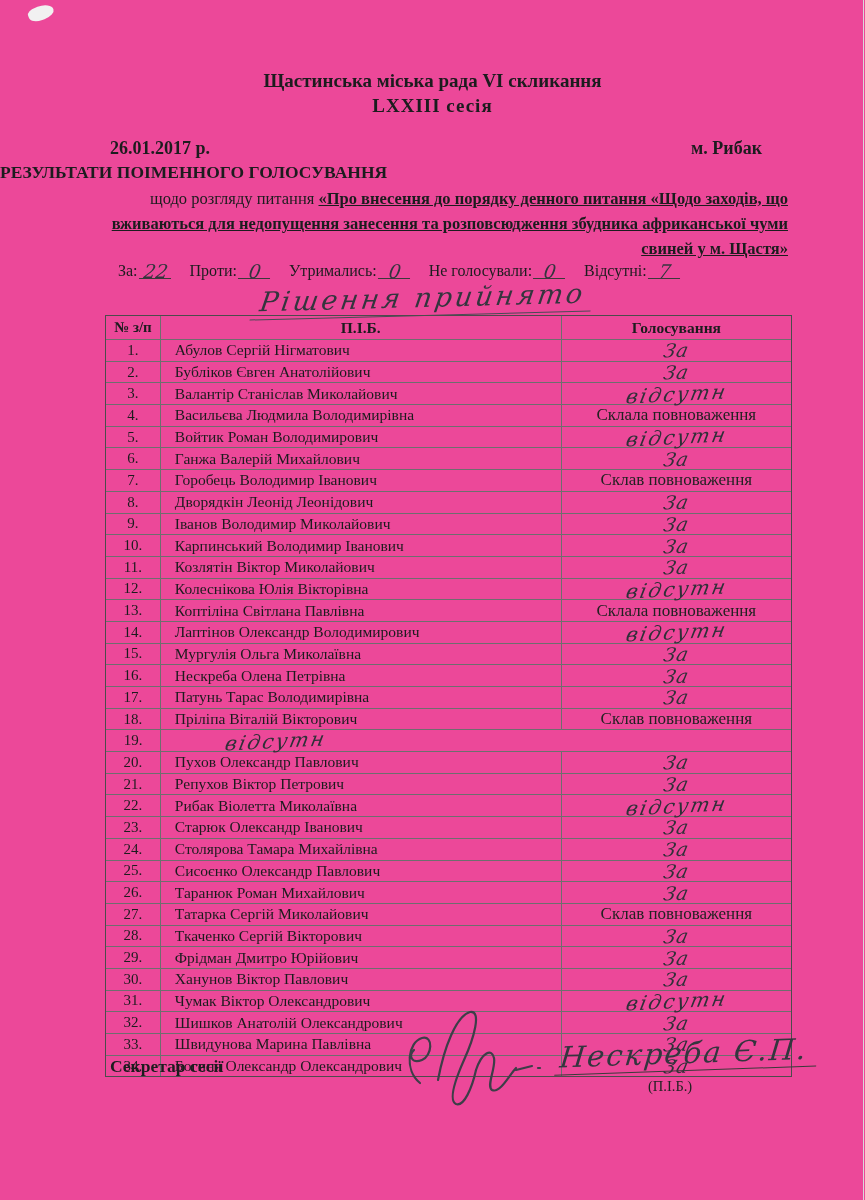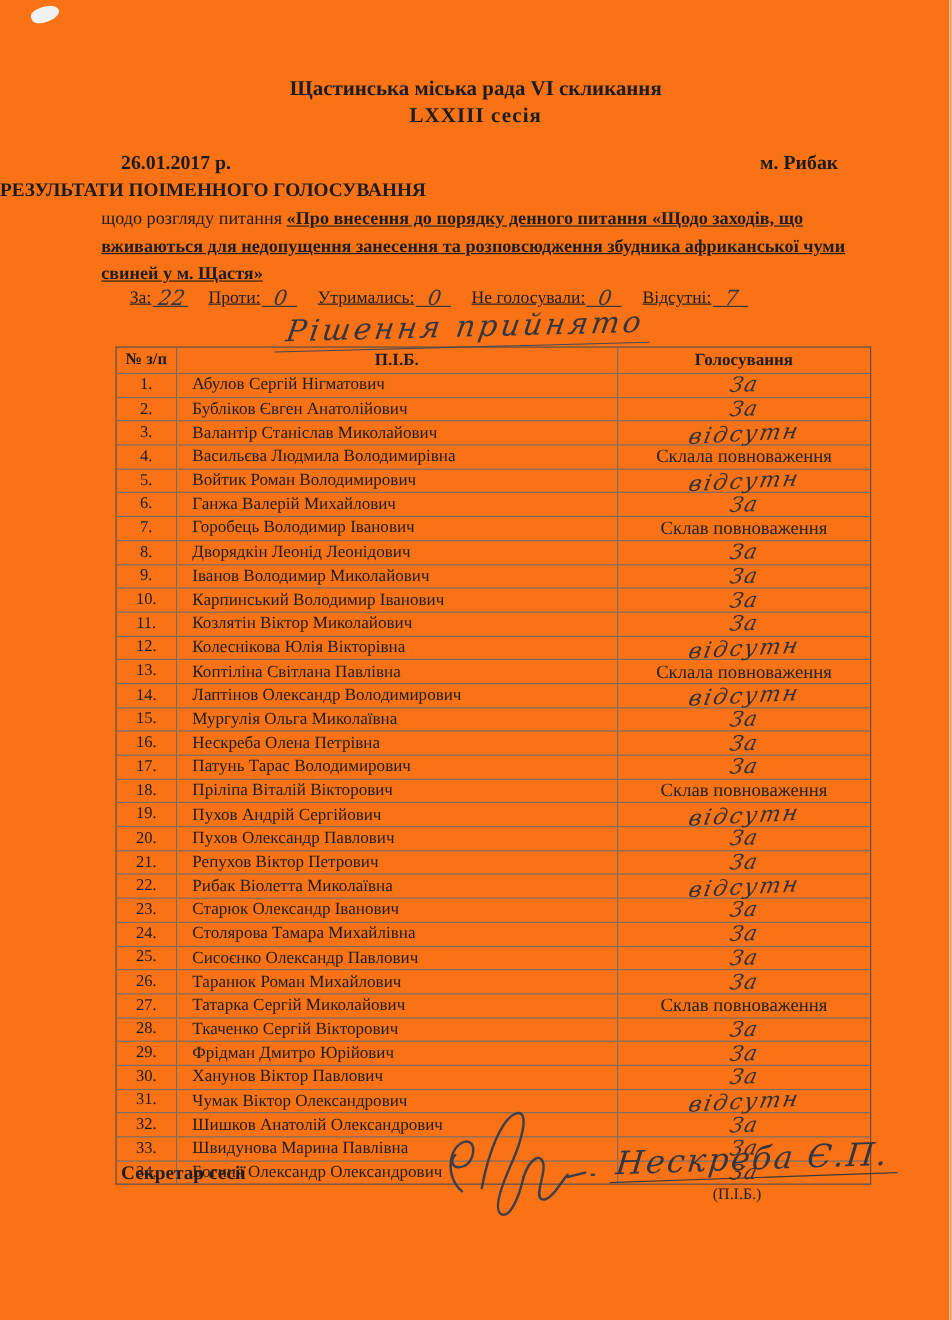--- a/index.html
+++ b/index.html
@@ -1,42 +1,42 @@
 <!DOCTYPE html>
 <html><head>
 <meta charset="utf-8">
 <style>
   html,body{margin:0;padding:0;background:#e8e8e8;}
   .page{
     position:relative;
     width:865px;height:1200px;
     margin:0 auto;
-    background:#f97316;
+    background:#ec4899;
     font-family:"Liberation Serif", serif;
     color:#1c1c1e;
     overflow:hidden;
   }
   .page::after{ 
     content:"";position:absolute;top:0;right:1px;width:1px;height:100%;
     background:#d9d9d9;
   }
   .smudge{position:absolute;left:28px;top:6px;width:26px;height:14px;
     background:#f1f1f1;border-radius:40% 60% 50% 50%;transform:rotate(-20deg);}
   .t-center{text-align:center;}
   .title1{position:absolute;top:70px;left:0;width:100%;font-weight:bold;font-size:19px;}
   .title2{position:absolute;top:95px;left:0;width:100%;font-weight:bold;font-size:19px;letter-spacing:1px;}
   .date{position:absolute;top:138px;left:110px;font-weight:bold;font-size:18px;}
   .city{position:absolute;top:138px;right:103px;font-weight:bold;font-size:18px;}
   .heading{position:absolute;top:162px;left:0;width:100%;font-weight:bold;font-size:17.5px;}
-  .subject{position:absolute;top:186px;left:92px;width:706px;font-size:16.5px;line-height:25px;text-align:left;}
+  .subject{position:absolute;top:186px;left:82px;width:706px;font-size:16.5px;line-height:25px;text-align:right;}
   .subject .lead{font-weight:normal;}
   .subject .quoted{font-weight:bold;text-decoration:underline;}
   
   .summary{position:absolute;top:262px;left:118px;width:660px;font-size:16px;white-space:nowrap;}
-  .summary .lbl{margin-right:2px;text-decoration:underline;}
+  .summary .lbl{margin-right:2px;}
   .summary .gap{display:inline-block;width:14px;}
   .hand{font-family:"DejaVu Serif", serif;font-style:italic;color:#34353e;}
   .blank{display:inline-block;min-width:32px;text-align:center;border-bottom:1.2px solid #3a3a3a;
     font-size:19px;line-height:14px;vertical-align:-2px;transform:skewX(-8deg);}
   .decision{position:absolute;top:282px;left:252px;font-size:27px;letter-spacing:3px;
     transform:rotate(-1.5deg) skewX(-10deg);border-bottom:1.5px solid #4a4a55;padding:0 8px 2px 8px;}
   
   .table{position:absolute;top:315px;left:105px;width:687px;border:1.6px solid #4c4c4c;box-sizing:border-box;}
   .tr{display:flex;height:20.7px;border-top:1px solid #6e6e6e;}
   .tr.head{height:23px;border-top:none;font-weight:bold;font-size:15.5px;}
@@ -214,37 +214,36 @@
     <div class="tr">
       <div class="td c1">16.</div>
       <div class="td c2">Нескреба Олена Петрівна</div>
       <div class="td c3">
             <span class="vote-za">За</span>
           </div>
     </div>
 
     <div class="tr">
       <div class="td c1">17.</div>
-      <div class="td c2">Патунь Тарас Володимирович</div>
+      <div class="td c2">Патунь Тарас Володимирівна</div>
       <div class="td c3">
             <span class="vote-za">За</span>
           </div>
     </div>
 
     <div class="tr">
       <div class="td c1">18.</div>
       <div class="td c2">Пріліпа Віталій Вікторович</div>
       <div class="td c3">
             <span class="vote-resigned">Склав повноваження</span>
           </div>
     </div>
 
     <div class="tr">
       <div class="td c1">19.</div>
-      <div class="td c2">Пухов Андрій Сергійович</div>
       <div class="td c3">
             <span class="vote-absent">відсутн</span>
           </div>
     </div>
 
     <div class="tr">
       <div class="td c1">20.</div>
       <div class="td c2">Пухов Олександр Павлович</div>
       <div class="td c3">
             <span class="vote-za">За</span>

